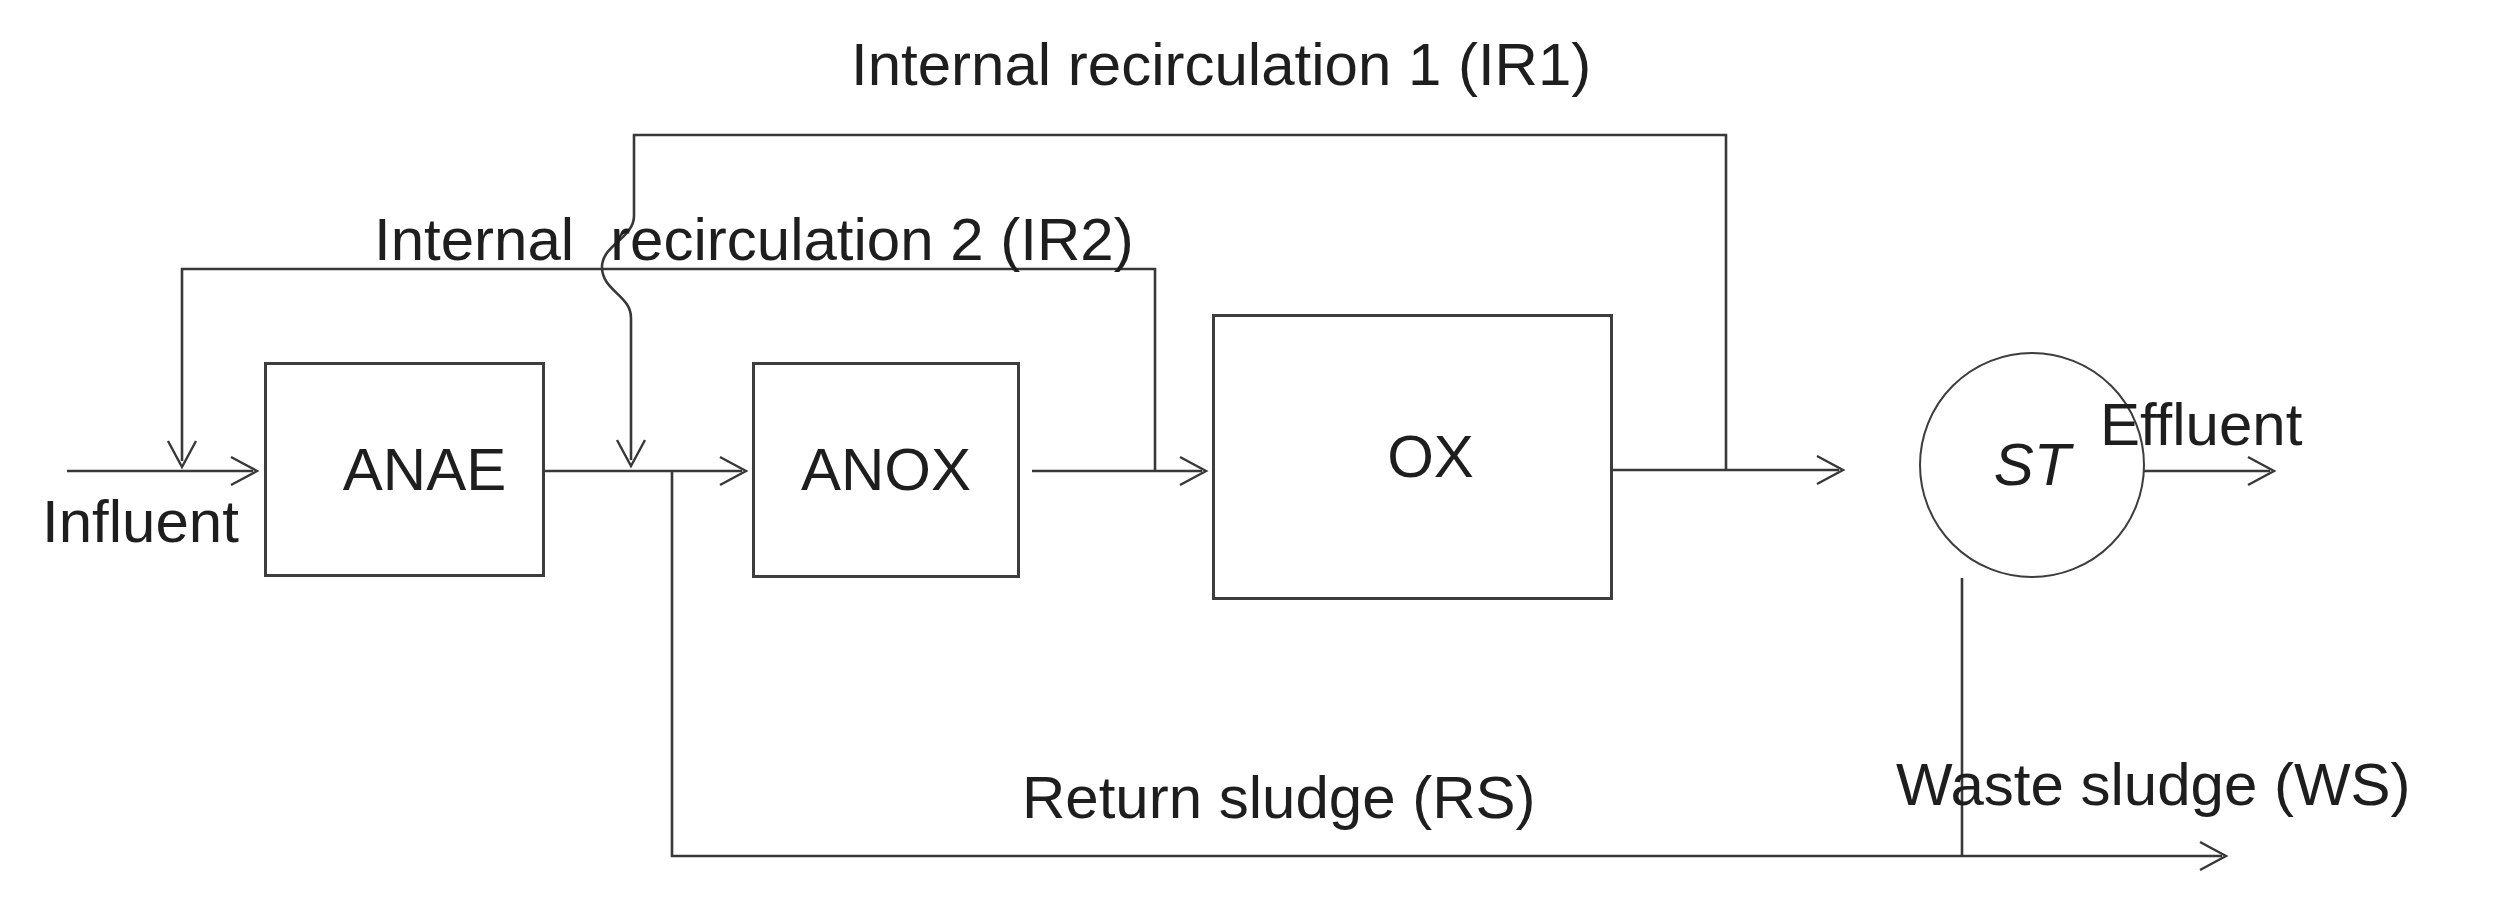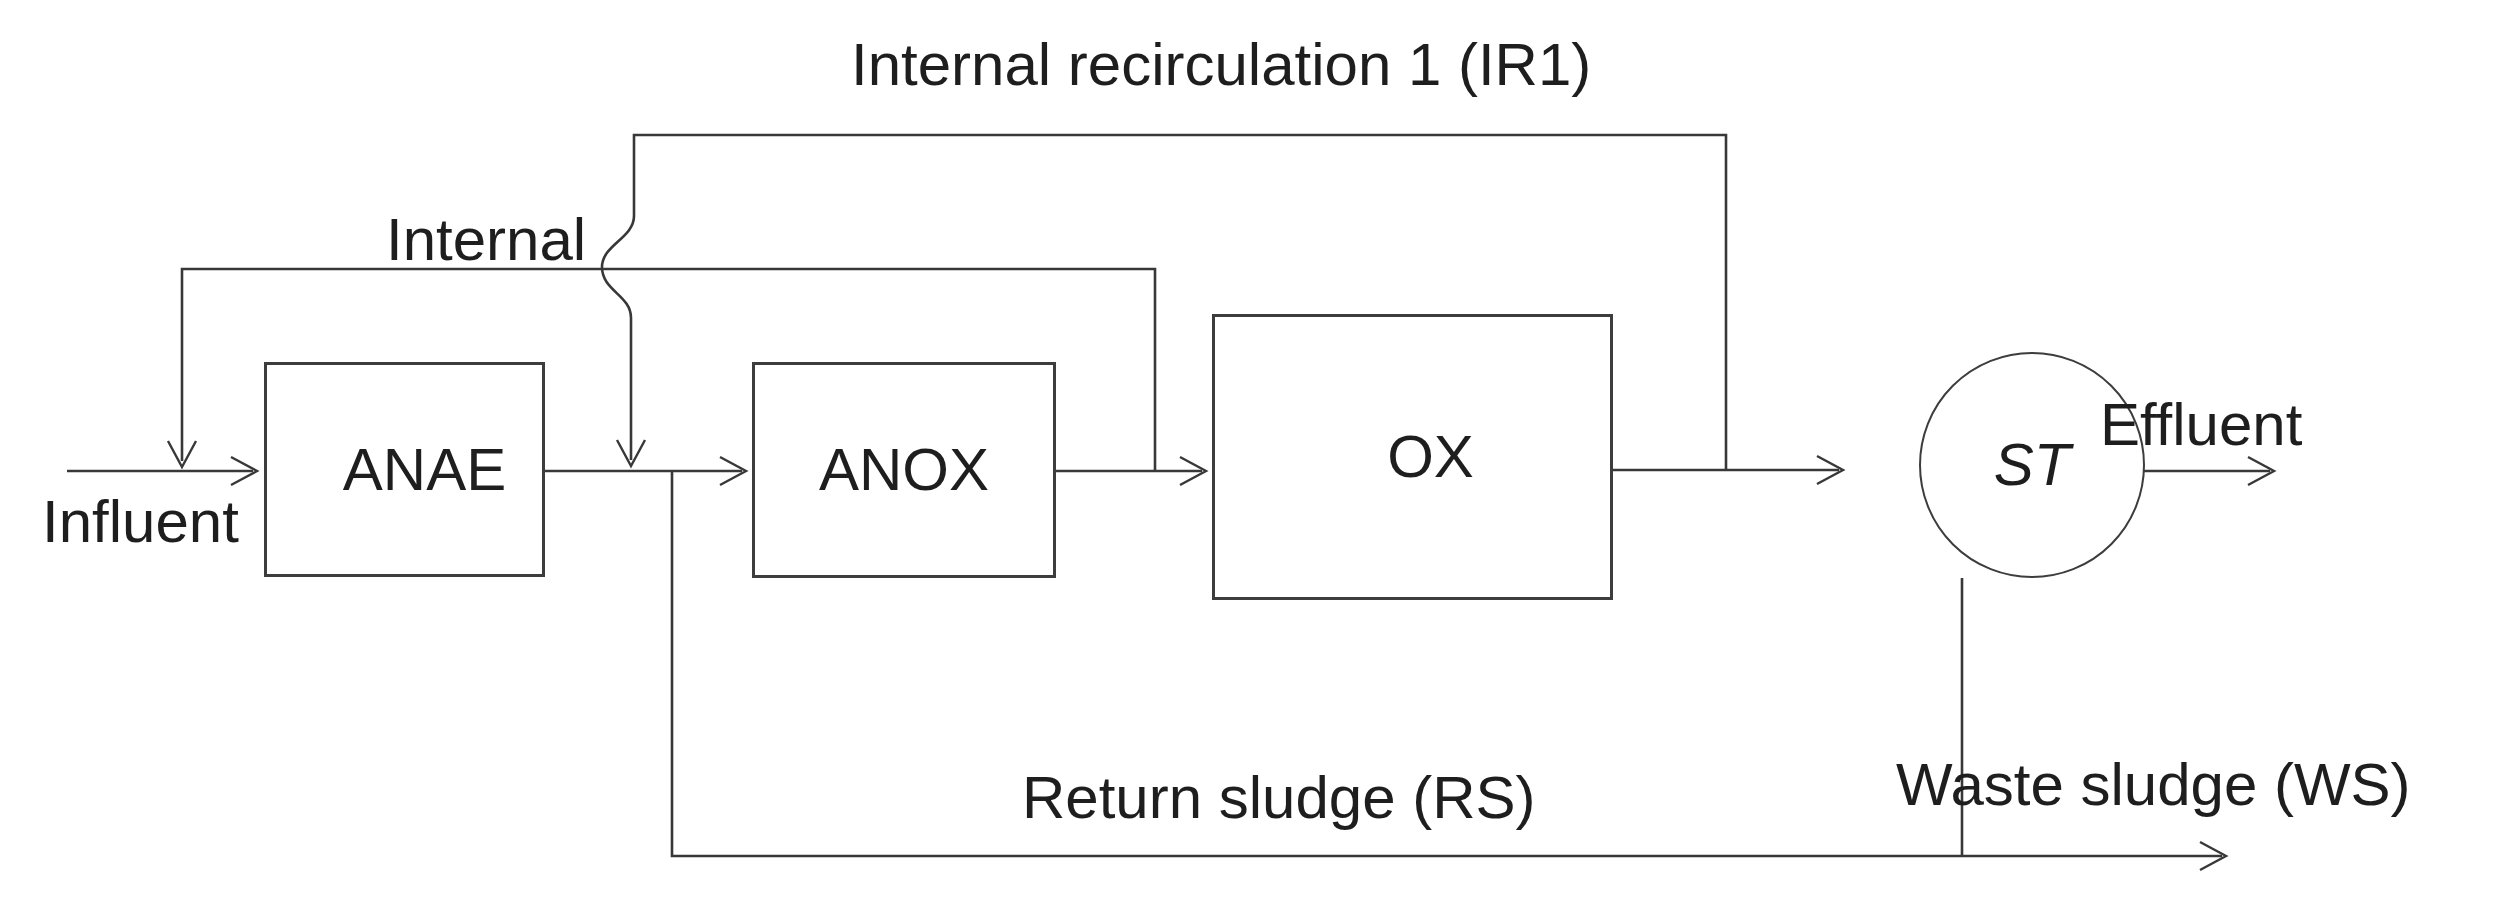--- a/index.html
+++ b/index.html
@@ -53,26 +53,26 @@
   .flow-label {
     position: absolute;
     font-size: 60px;
     line-height: 60px;
     white-space: nowrap;
   }
   .centered {
     text-align: right;
   }
   #anae-box  { left: 264px;  top: 362px; width: 281px; height: 215px; padding-left: 40px; }
-  #anox-box  { left: 752px;  top: 362px; width: 304px; height: 216px; }
+  #anox-box  { left: 752px;  top: 362px; width: 268px; height: 216px; }
   #ox-box    { left: 1212px; top: 314px; width: 401px; height: 286px; padding-left: 36px; }
   #st-circle { left: 1919px; top: 352px; width: 226px; height: 226px; font-style: italic; }
 
   #ir1-label      { left: 851px;  top: 35px;  width: 733px; }
-  #ir2-label      { left: 386px;  top: 210px; display: flex; gap: 36px; align-items: flex-end; }
+  #ir2-label      { left: 374px;  top: 210px; display: flex; gap: 36px; align-items: flex-end; }
   #influent-label { left: 42px;   top: 492px; }
   #effluent-label { left: 2100px; top: 395px; width: 200px; }
   #rs-label       { left: 1022px; top: 768px; width: 486px; }
   #ws-label       { left: 1896px; top: 755px; width: 499px; }
 </style>
 </head>
 <body>
 
 <div id="stage">
 
@@ -113,19 +113,20 @@
   <div class="node" id="ox-box">
     <span class="node-label">OX</span>
   </div>
   <div class="node circle" id="st-circle">
     <span class="node-label">ST</span>
   </div>
 
   <div class="flow-label centered" id="ir1-label">Internal recirculation 1 (IR1)</div>
   <div class="flow-label" id="ir2-label">
     <span>Internal</span>
+    <span>recirculation 2 (IR2)</span>
   </div>
   <div class="flow-label centered" id="effluent-label">Effluent</div>
   <div class="flow-label" id="influent-label">Influent</div>
   <div class="flow-label centered" id="rs-label">Return sludge (RS)</div>
   <div class="flow-label centered" id="ws-label">Waste sludge (WS)</div>
 
 </div>
 
 </body></html>

